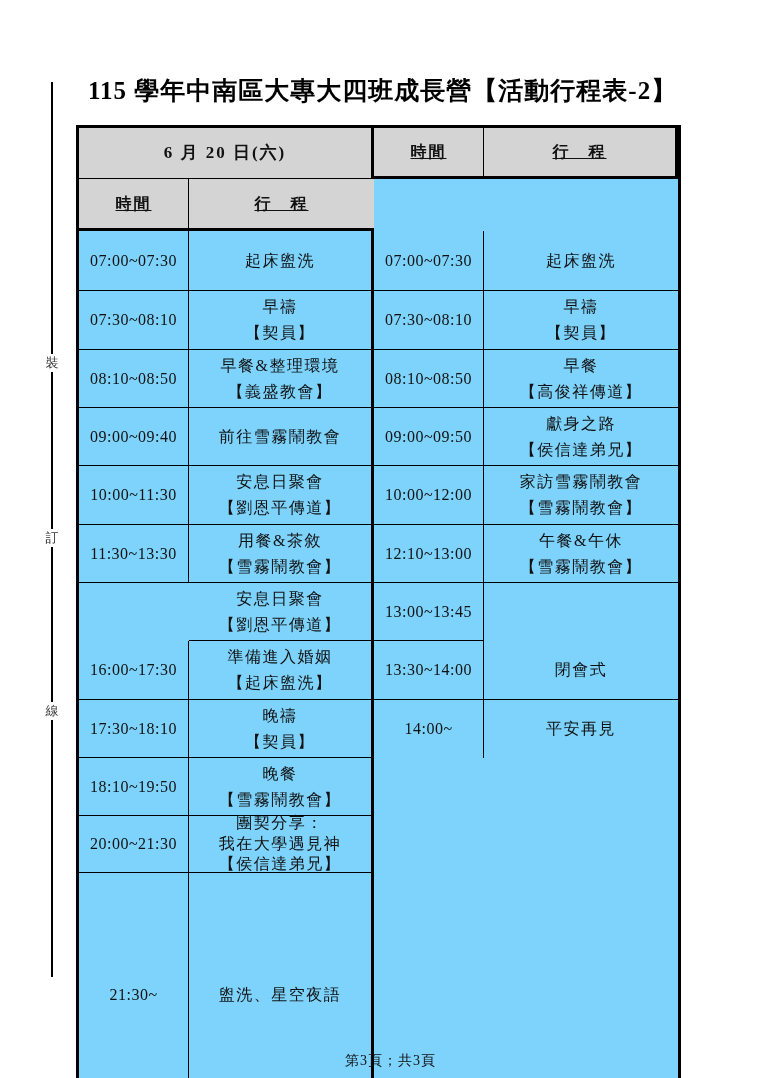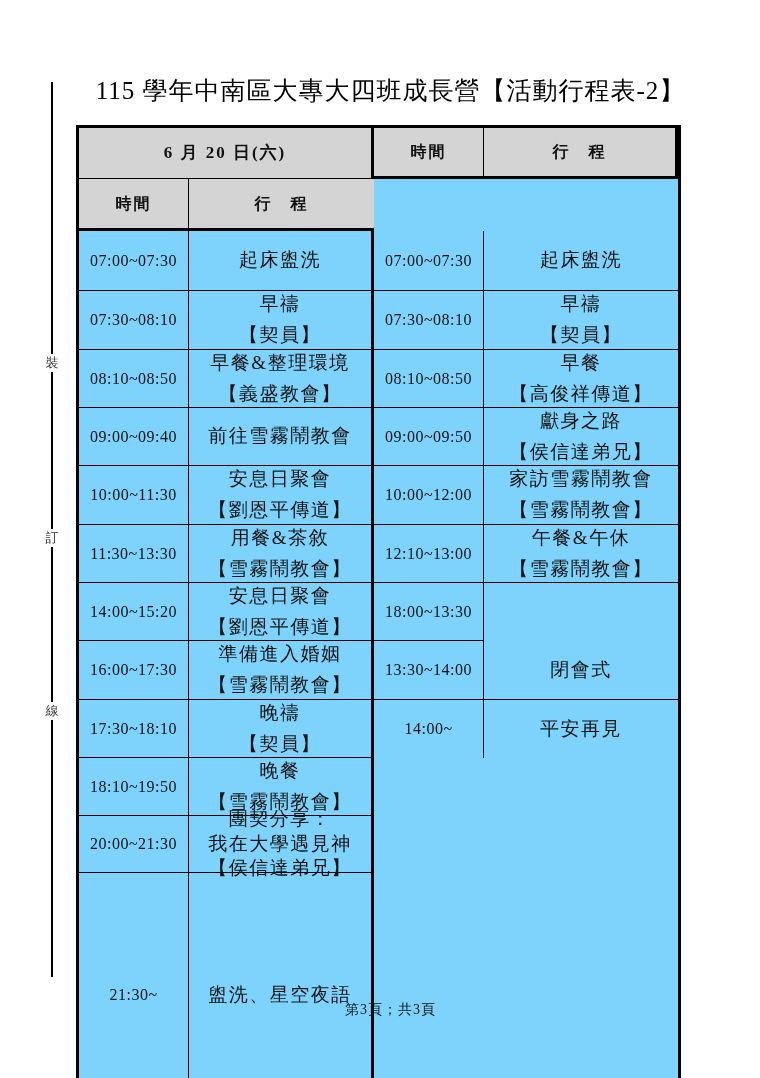--- a/index.html
+++ b/index.html
@@ -13,57 +13,57 @@
   
   .bind-line{position:absolute;left:51px;top:82px;width:2px;height:895px;background:#000;}
   .bind-char{position:absolute;left:44px;width:16px;text-align:center;font-size:13px;color:#333;background:#fff;}
   .bind-char.c0{top:354px;}
   .bind-char.c1{top:529px;}
   .bind-char.c2{top:702px;}
 
   
   .doc-title{
     position:absolute;left:88px;top:74px;width:605px;
-    text-align:center;font-size:25px;font-weight:normal;letter-spacing:1px;
+    font-size:25px;font-weight:bold;letter-spacing:1px;
     color:#000;white-space:nowrap;
   }
 
   
   .schedule{
     position:absolute;left:76px;top:125px;width:605px;height:995px;
     display:grid;
     grid-template-columns:110px 185px 110px 1fr;
     grid-template-rows:51px 52px 60px 59px 58px 58px 59px 58px 58px 59px 58px 58px 57px 1fr;
     border:3px solid var(--border,#000);
     box-sizing:border-box;background:#7dd3fc;
   }
   .c{
     border-right:1.4px solid var(--border,#000);
     border-bottom:1.4px solid var(--border,#000);
     display:flex;flex-direction:column;justify-content:center;align-items:center;
     text-align:center;white-space:pre-line;
-    font-size:19px;letter-spacing:1.5px;line-height:1.62;
+    font-size:16px;letter-spacing:1.5px;line-height:1.62;
     box-sizing:border-box;padding:1px 2px;color:#111;
   }
   .hdr{background:var(--header-bg,#d4d4d4);font-weight:bold;letter-spacing:2px;}
   .day-hdr{font-size:17px;}
-  .col-hdr{font-size:16px;}
+  .col-hdr{font-size:16px;text-decoration:underline;}
   .time{font-size:16px;letter-spacing:0.5px;}
   .thickR{border-right-width:3px;}
   .thickB{border-bottom-width:3px;}
   .noR{border-right:none;}
   .noB{border-bottom:none;}
   .tight{line-height:1.3;}
   .span1{grid-column:1/3;}
   .span2{grid-column:3/5;}
   .merge{grid-row:span 4;}
 
   
   .footer{
-    position:absolute;left:88px;top:1001px;width:605px;
+    position:absolute;left:88px;top:1052px;width:605px;
     text-align:center;font-size:14px;color:#111;letter-spacing:1px;
   }
 </style>
 </head>
 <body>
 
 <div class="page">
 
   <div class="bind-line"></div>
   <span class="bind-char c0">裝</span>
@@ -113,28 +113,27 @@
     <div class="c noR" style="grid-row:7;grid-column:4">家訪雪霧鬧教會
 【雪霧鬧教會】</div>
 
     <div class="c time" style="grid-row:8;grid-column:1">11:30~13:30</div>
     <div class="c thickR" style="grid-row:8;grid-column:2">用餐&amp;茶敘
 【雪霧鬧教會】</div>
     <div class="c time" style="grid-row:8;grid-column:3">12:10~13:00</div>
     <div class="c noR" style="grid-row:8;grid-column:4">午餐&amp;午休
 【雪霧鬧教會】</div>
 
-    <div class="c time" style="grid-row:9;grid-column:1">14:00~15:20</div>
     <div class="c thickR" style="grid-row:9;grid-column:2">安息日聚會
 【劉恩平傳道】</div>
-    <div class="c time" style="grid-row:9;grid-column:3">18:00~13:30</div>
+    <div class="c time" style="grid-row:9;grid-column:3">13:00~13:45</div>
 
     <div class="c time" style="grid-row:10;grid-column:1">16:00~17:30</div>
     <div class="c thickR" style="grid-row:10;grid-column:2">準備進入婚姻
-【雪霧鬧教會】</div>
+【起床盥洗】</div>
     <div class="c time" style="grid-row:10;grid-column:3">13:30~14:00</div>
     <div class="c noR" style="grid-row:10;grid-column:4">閉會式</div>
 
     <div class="c time merge noB" style="grid-row:11;grid-column:3">14:00~</div>
     <div class="c merge noR noB" style="grid-row:11;grid-column:4">平安再見</div>
 
     <div class="c time" style="grid-row:11;grid-column:1">17:30~18:10</div>
     <div class="c thickR" style="grid-row:11;grid-column:2">晚禱
 【契員】</div>
 

